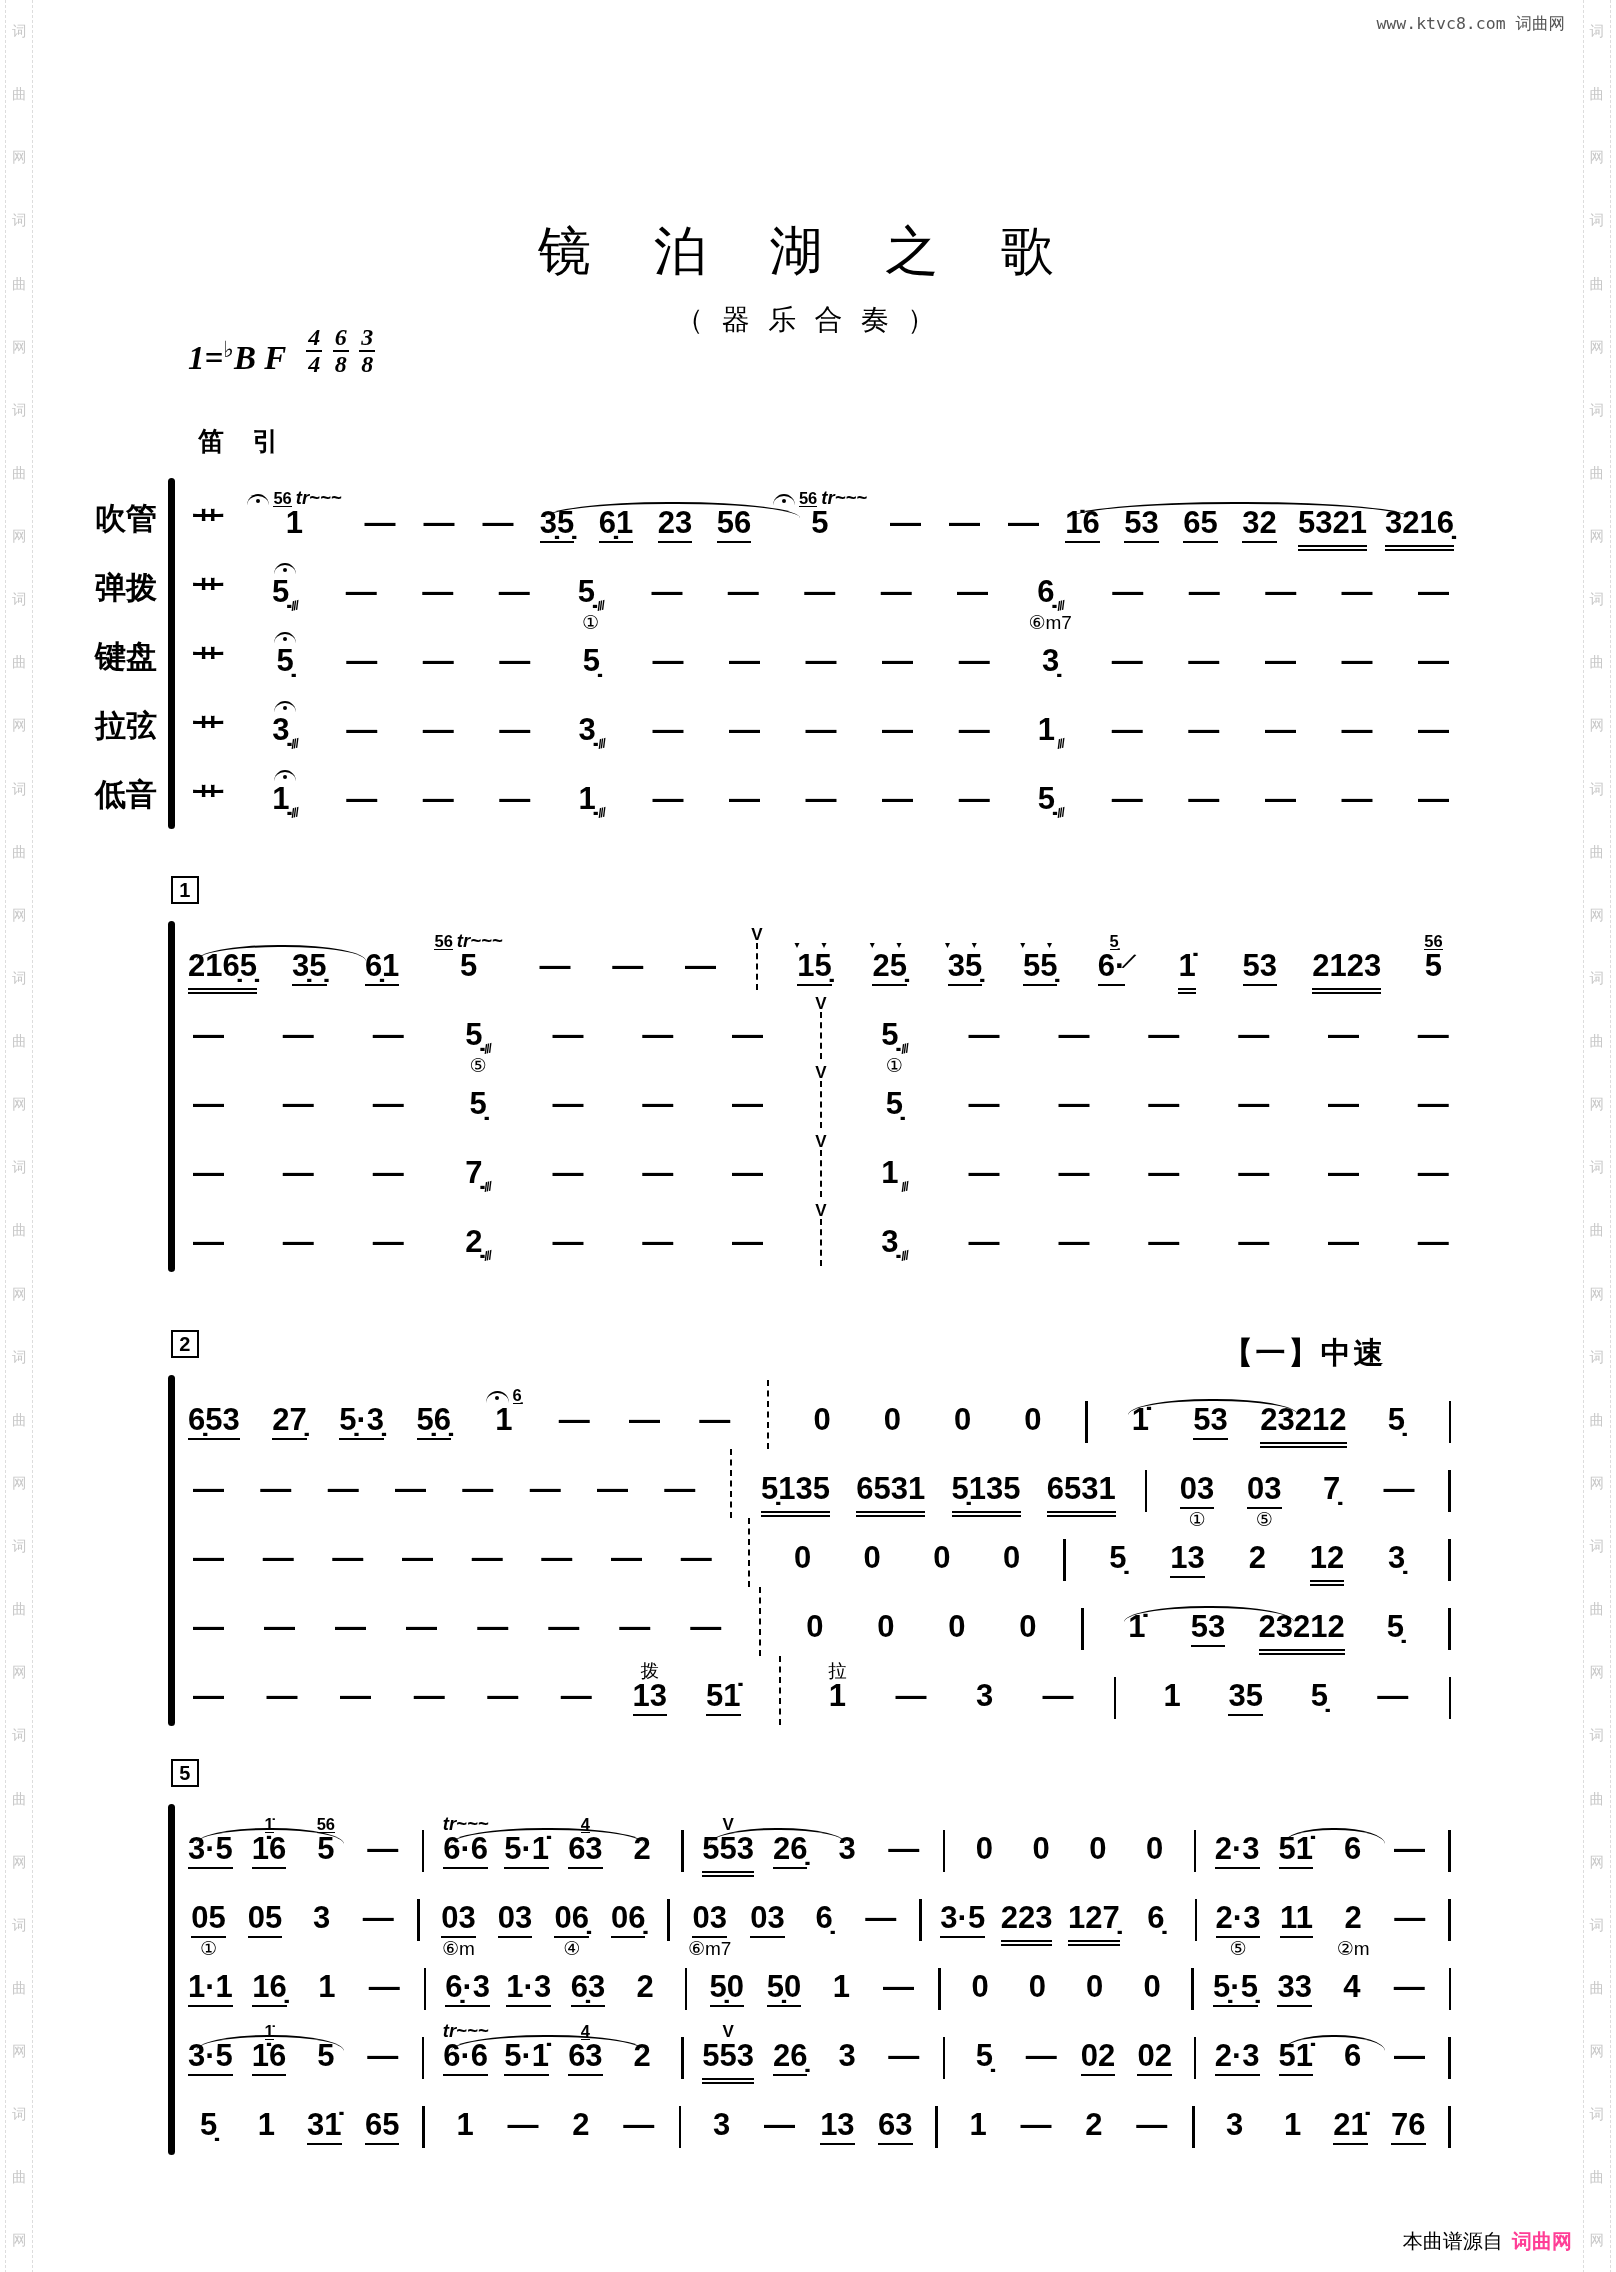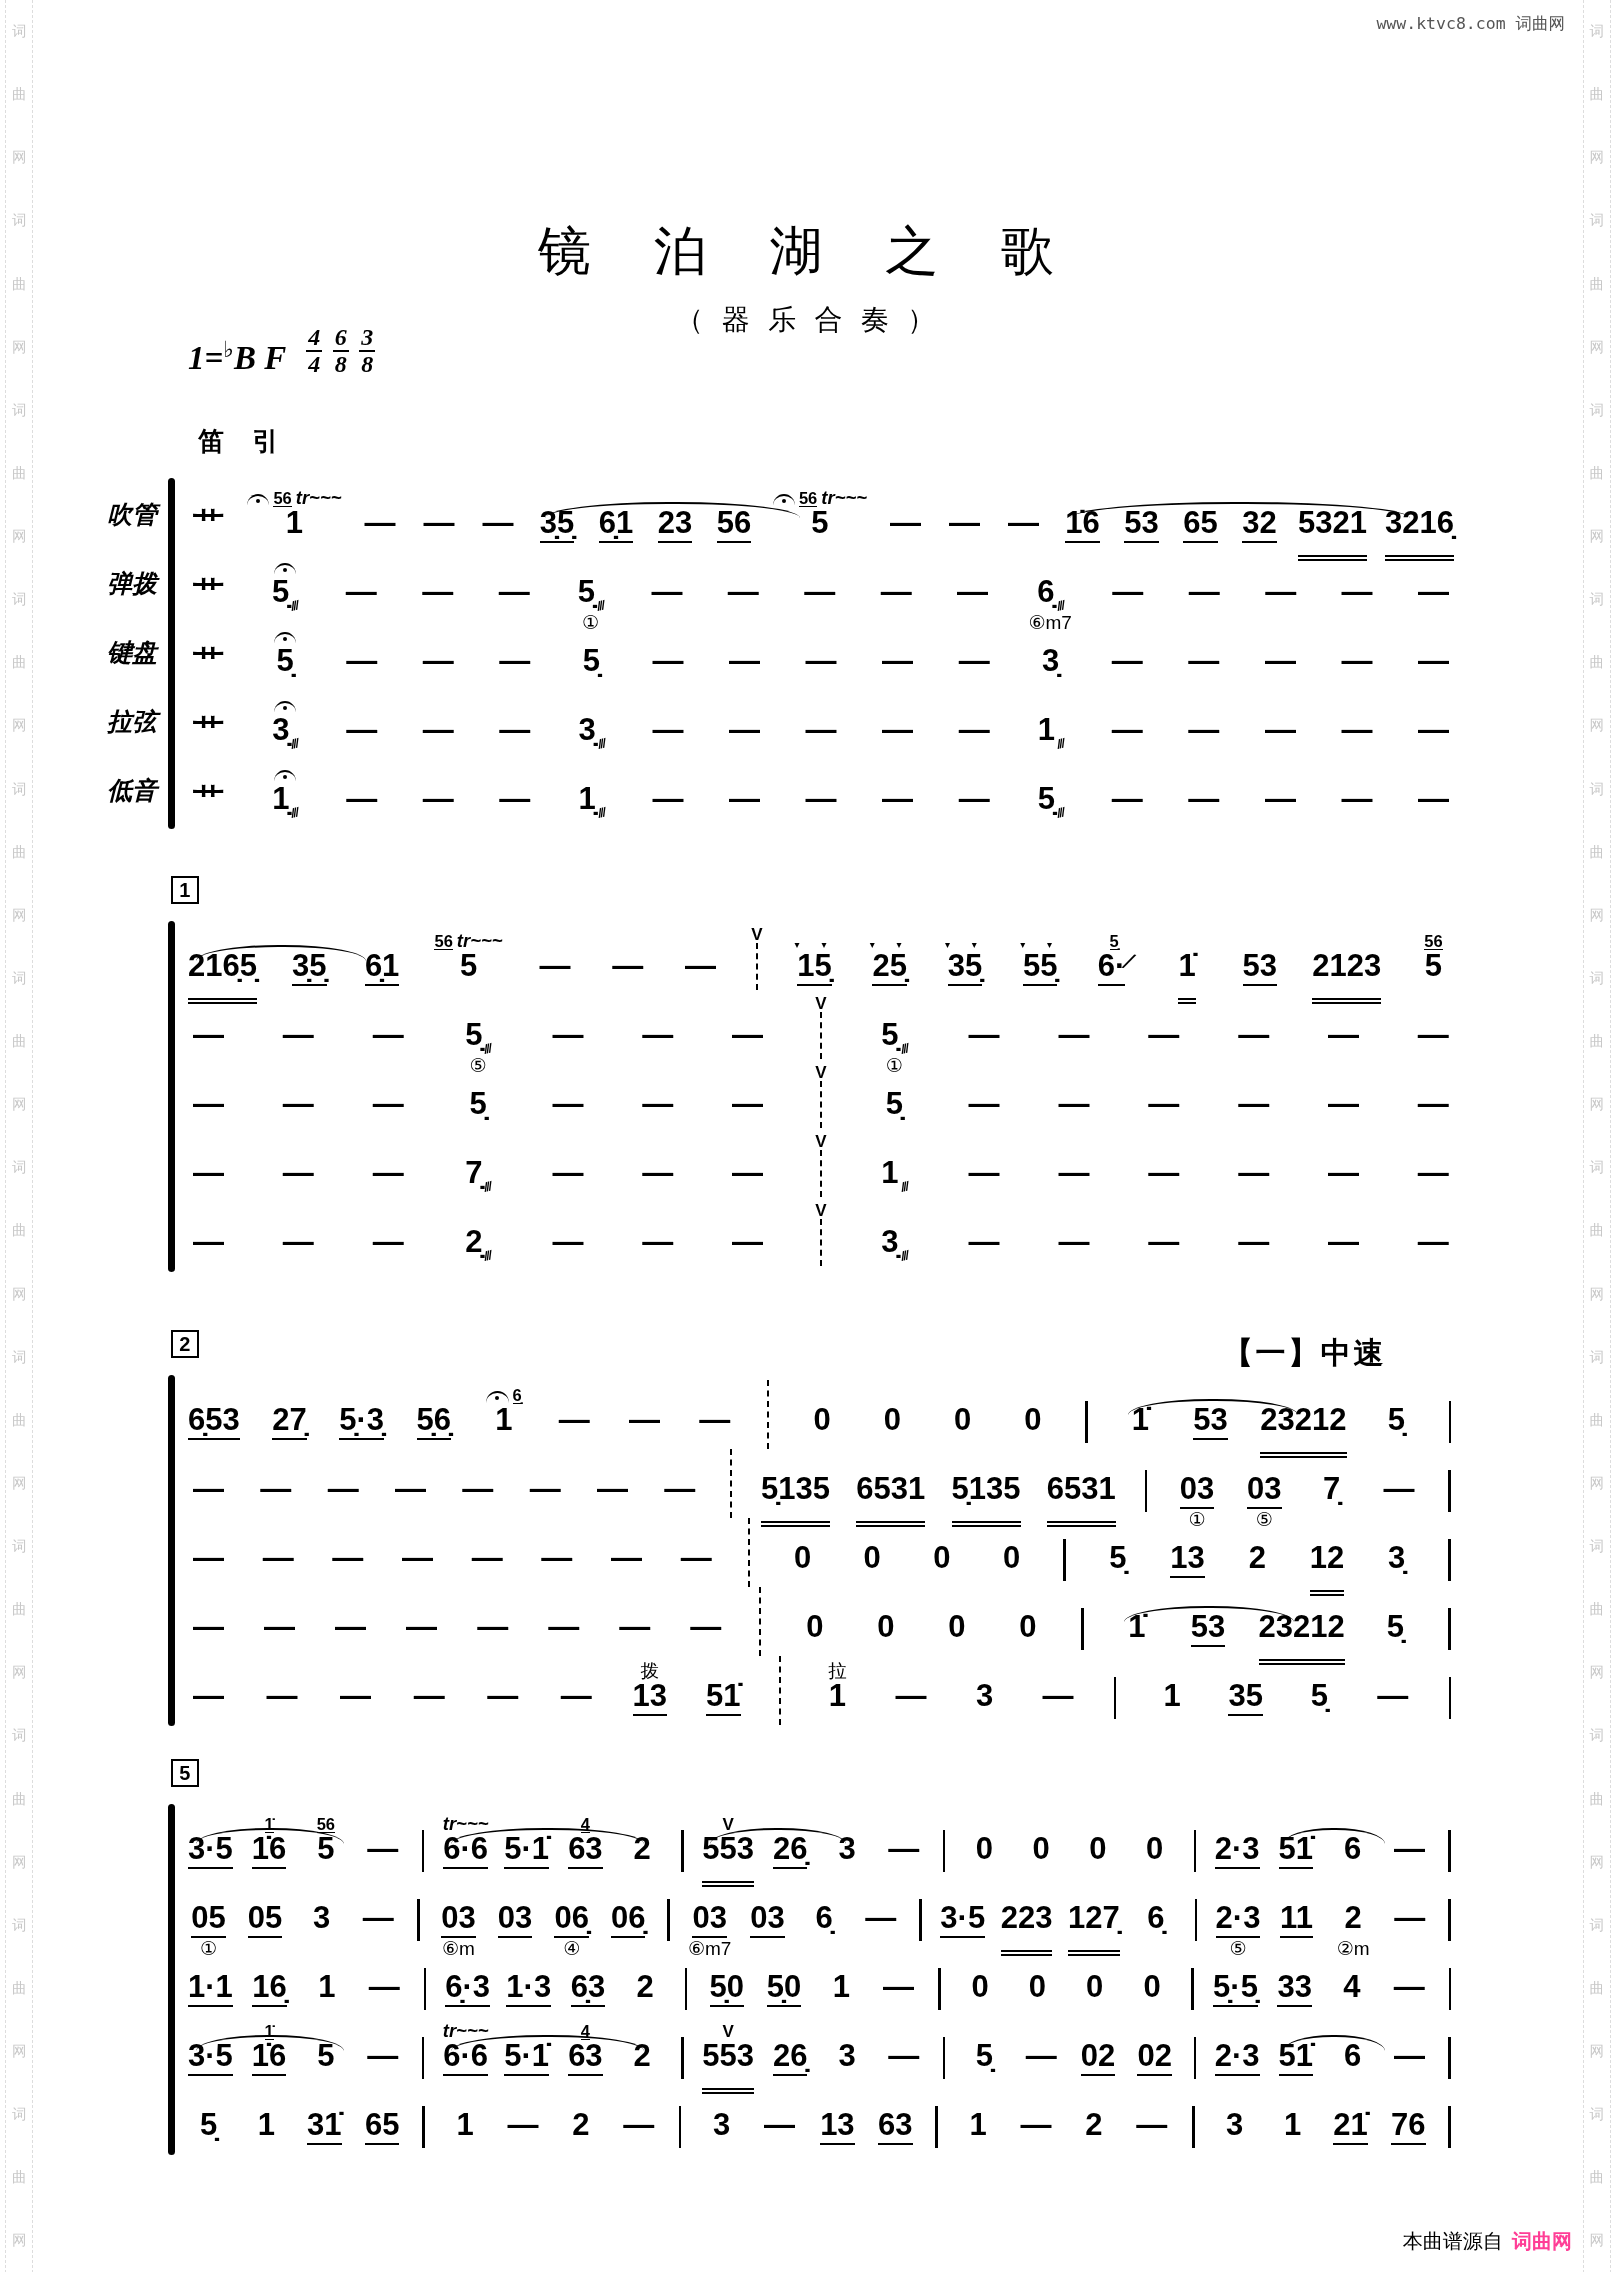--- a/index.html
+++ b/index.html
@@ -25,27 +25,27 @@
   .seclabel{position:absolute;left:198px;top:424px;font-size:26px;font-weight:700;letter-spacing:10.6px;text-align:right;}
   
   .system{position:absolute;left:168px;width:1286px;}
   .sys0{top:483px}.sys1{top:926px}.sys2{top:1380px}.sys3{top:1809px}
   .bracket{position:absolute;left:0;top:-5.3px;bottom:-1.3px;width:7.3px;background:#000;border-radius:4px;}
   .marker{position:absolute;left:2.6px;top:-50px;border:2px solid #000;font-size:20px;font-weight:700;padding:0.7px 6.6px;}
   .sec-header{position:absolute;left:1055px;top:-47px;font-size:30px;font-weight:700;letter-spacing:2.6px;}
   .rows{display:flex;flex-direction:column;}
   .srow{position:relative;display:flex;height:69px;}
   .rlabel{position:absolute;left:-77px;top:14.5px;width:66px;text-align:right;
-          font-family:"Liberation Serif","DejaVu Serif",serif;font-style:italic;font-weight:700;font-size:25px;}
+          font-family:"Liberation Serif","DejaVu Serif",serif;font-weight:700;font-size:31px;}
   .line{flex:1;display:flex;justify-content:space-between;align-items:flex-start;margin-left:20px;}
   .cell{position:relative;display:flex;flex-direction:column;align-items:center;min-width:41px;}
   .top{height:24px;display:flex;align-items:flex-end;gap:4px;}
   .main{height:37px;display:flex;align-items:flex-start;font-size:31px;font-weight:700;line-height:1.04;}
   .num.u1{border-bottom:2.6px solid #000;padding-bottom:1.3px;}
-  .num.u2{border-bottom:6.6px double #000;padding-bottom:16px;}
+  .num.u2{border-bottom:6.6px double #000;padding-bottom:6px;}
   .dash .num{font-weight:900;}
   .bot{height:6.6px;font-size:19px;line-height:1;}
   .grace{font-size:16.5px;font-weight:700;border-bottom:1.3px solid #000;line-height:1;}
   .ferm{width:22.4px;height:10px;border-top:2.6px solid #000;border-radius:50% 50% 0 0/100% 100% 0 0;position:relative;margin-bottom:1.3px;}
   .ferm::after{content:"";position:absolute;left:50%;top:3.3px;transform:translateX(-50%);width:4px;height:4px;background:#000;border-radius:50%;}
   .tr{font-family:Liberation Sans, sans-serif;font-style:italic;font-weight:700;font-size:18.5px;line-height:1;}
   .acc{font-size:8.6px;letter-spacing:8px;line-height:1;}
   .vmark{font-weight:700;font-size:17px;line-height:1;}
   .lbl{font-size:18.5px;line-height:1;}
   .trm{font-size:12.5px;font-style:italic;letter-spacing:-1.3px;margin-left:2px;align-self:flex-end;transform:rotate(-14deg);}

